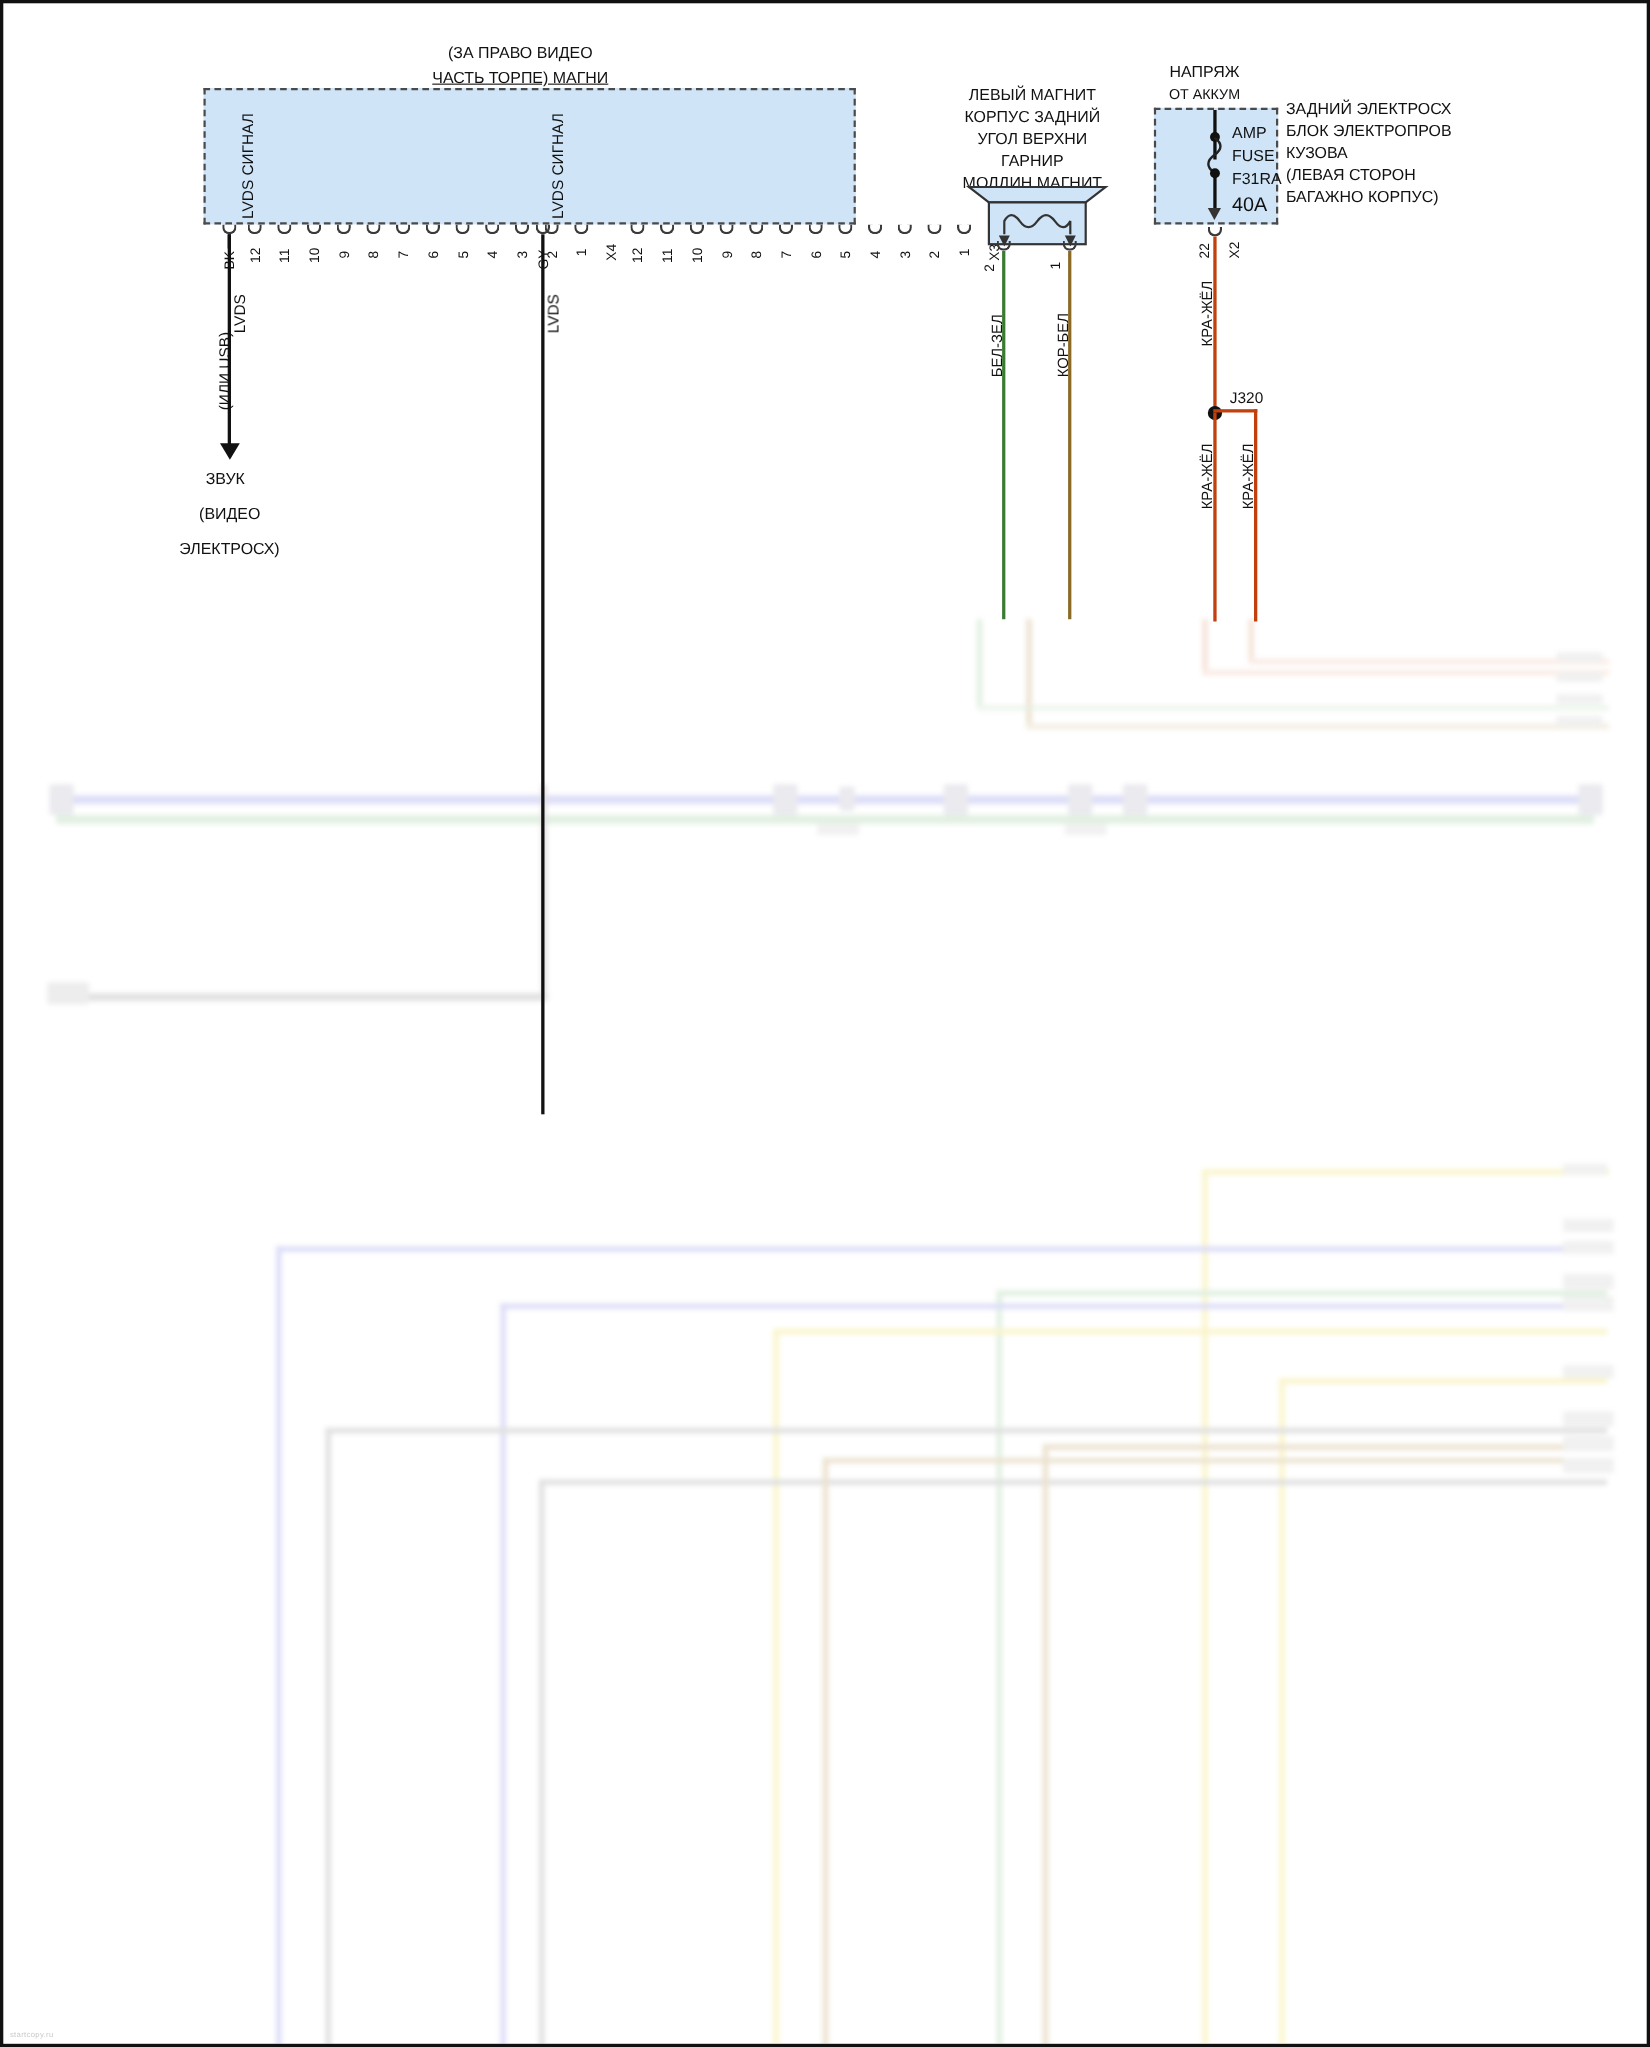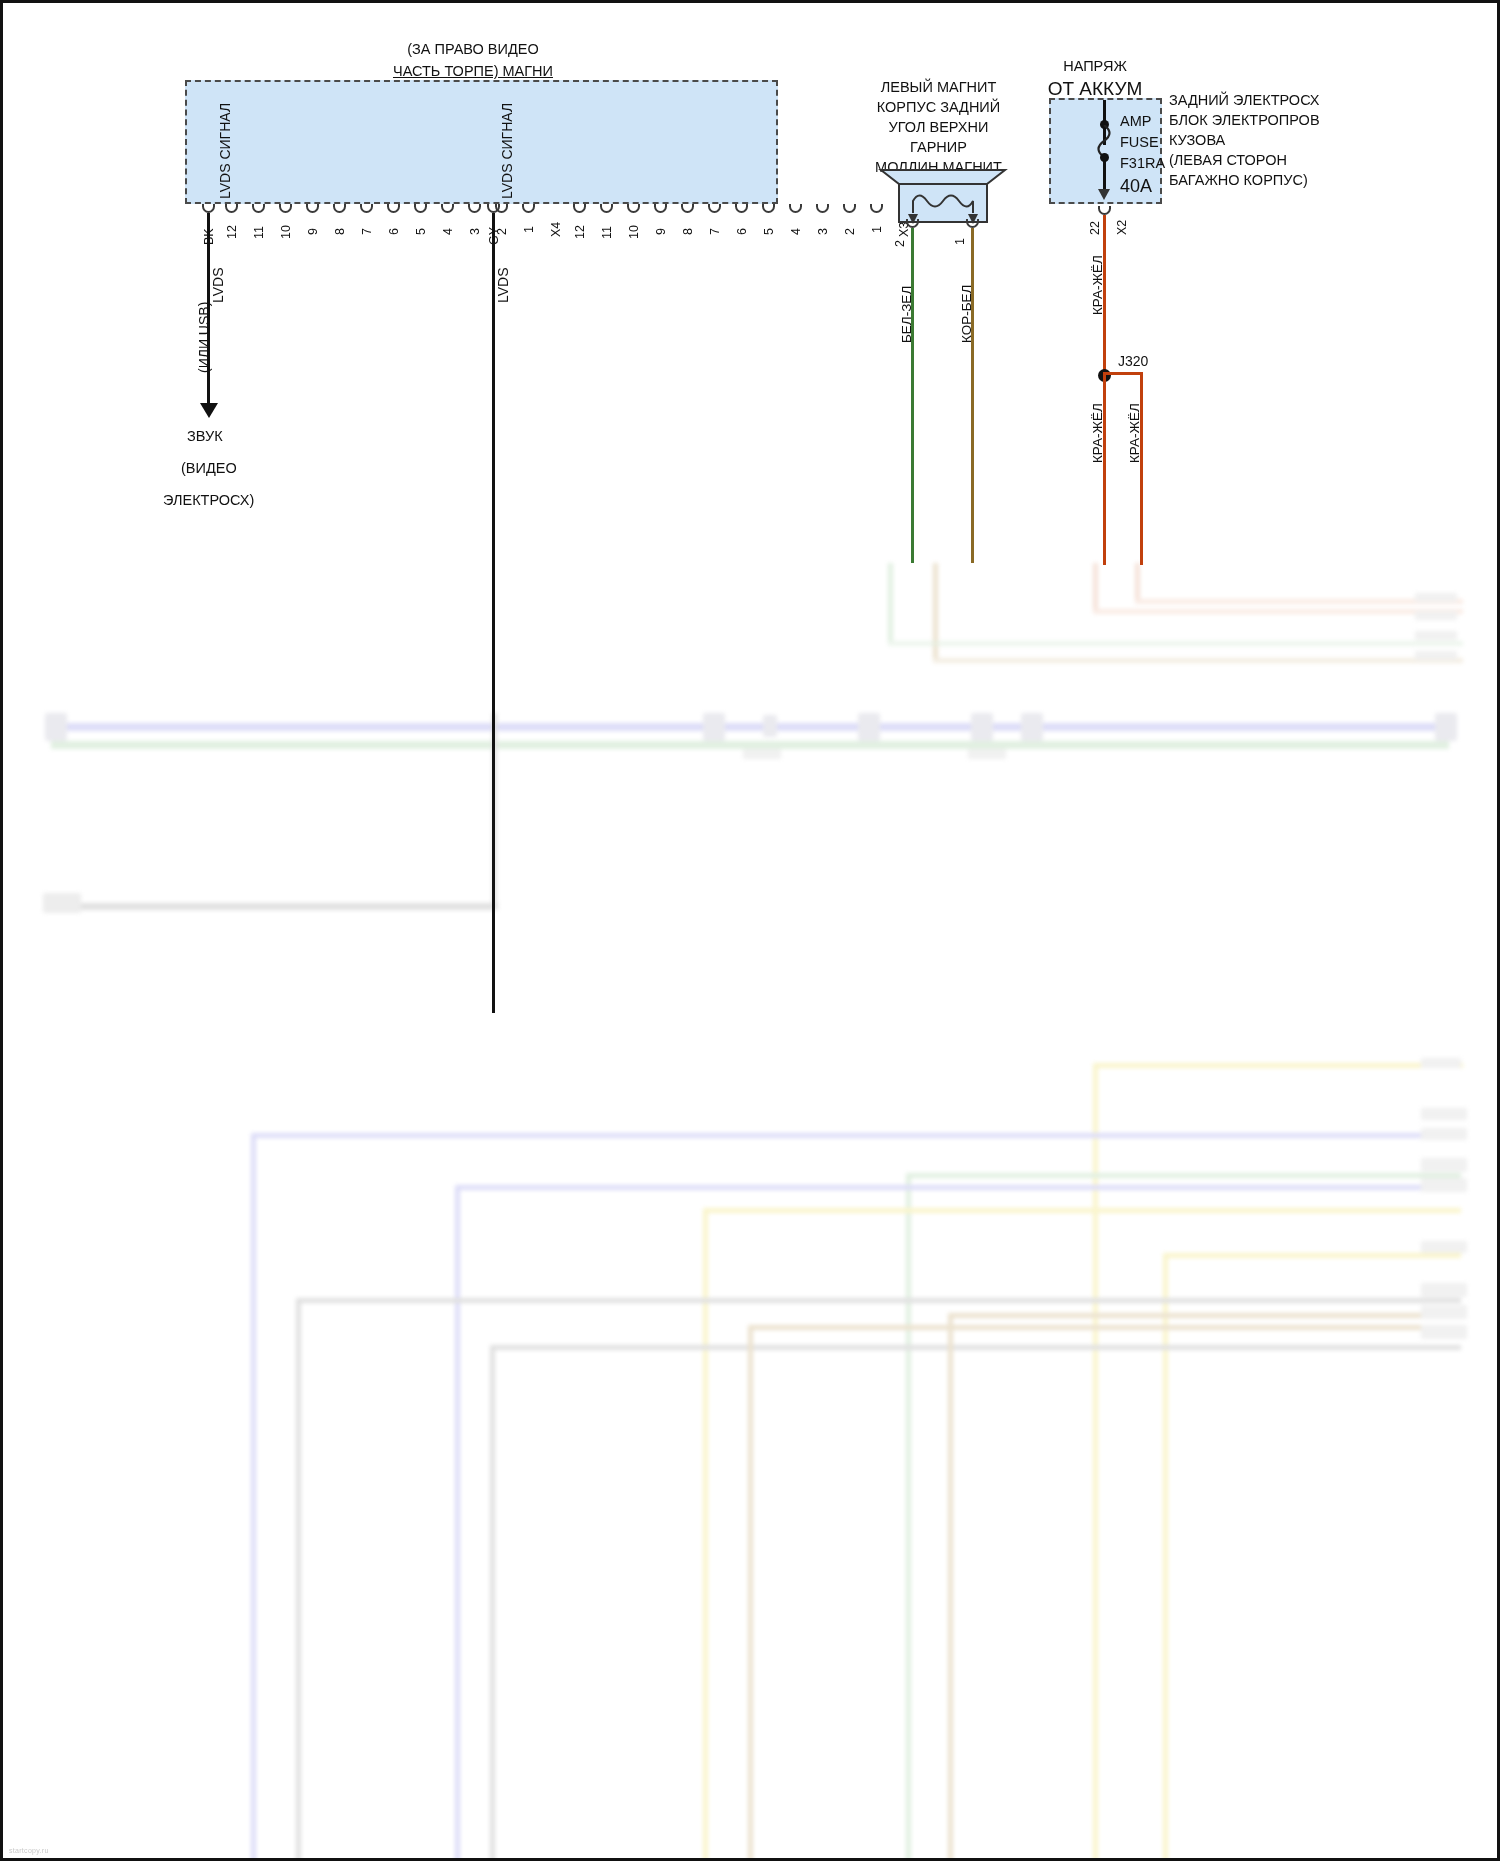--- a/index.html
+++ b/index.html
@@ -230,21 +230,21 @@
   <div class="cup" style="left:963px;top:216px;"></div>
   <div class="vtxt" style="left:950px;top:242px;font-size:12.5px;">1</div>
 
   <div class="wire wv w-grn" style="left:908px;top:225px;height:335px;"></div>
   <div class="vtxt" style="left:896px;top:340px;font-size:13.5px;">БЕЛ-ЗЕЛ</div>
 
   <div class="wire wv w-tan" style="left:968px;top:225px;height:335px;"></div>
   <div class="vtxt" style="left:956px;top:340px;font-size:13.5px;">КОР-БЕЛ</div>
 
   <div class="txt ctr" style="left:1012px;top:55px;width:160px;font-size:14.5px;">НАПРЯЖ</div>
-  <div class="txt ctr" style="left:1012px;top:75px;width:160px;font-size:19px;">ОТ АККУМ</div>
+  <div class="txt ctr" style="left:1012px;top:75px;width:160px;font-size:13px;">ОТ АККУМ</div>
 
   <div class="modbox" style="left:1046px;top:95px;width:113px;height:106px;"></div>
 
   <div class="wire wv" style="left:1100px;top:97px;height:45px;"></div>
   <div class="dot-sm" style="left:1097px;top:117px;"></div>
   <svg class="abs" style="left:1090px;top:122px;" width="24" height="32">
     <path d="M11 0 Q22 8 11 16 Q0 24 11 32" fill="none" stroke="#222" stroke-width="2.2"></path>
   </svg>
   <div class="dot-sm" style="left:1097px;top:150px;"></div>
   <div class="wire wv" style="left:1100px;top:157px;height:34px;"></div>

